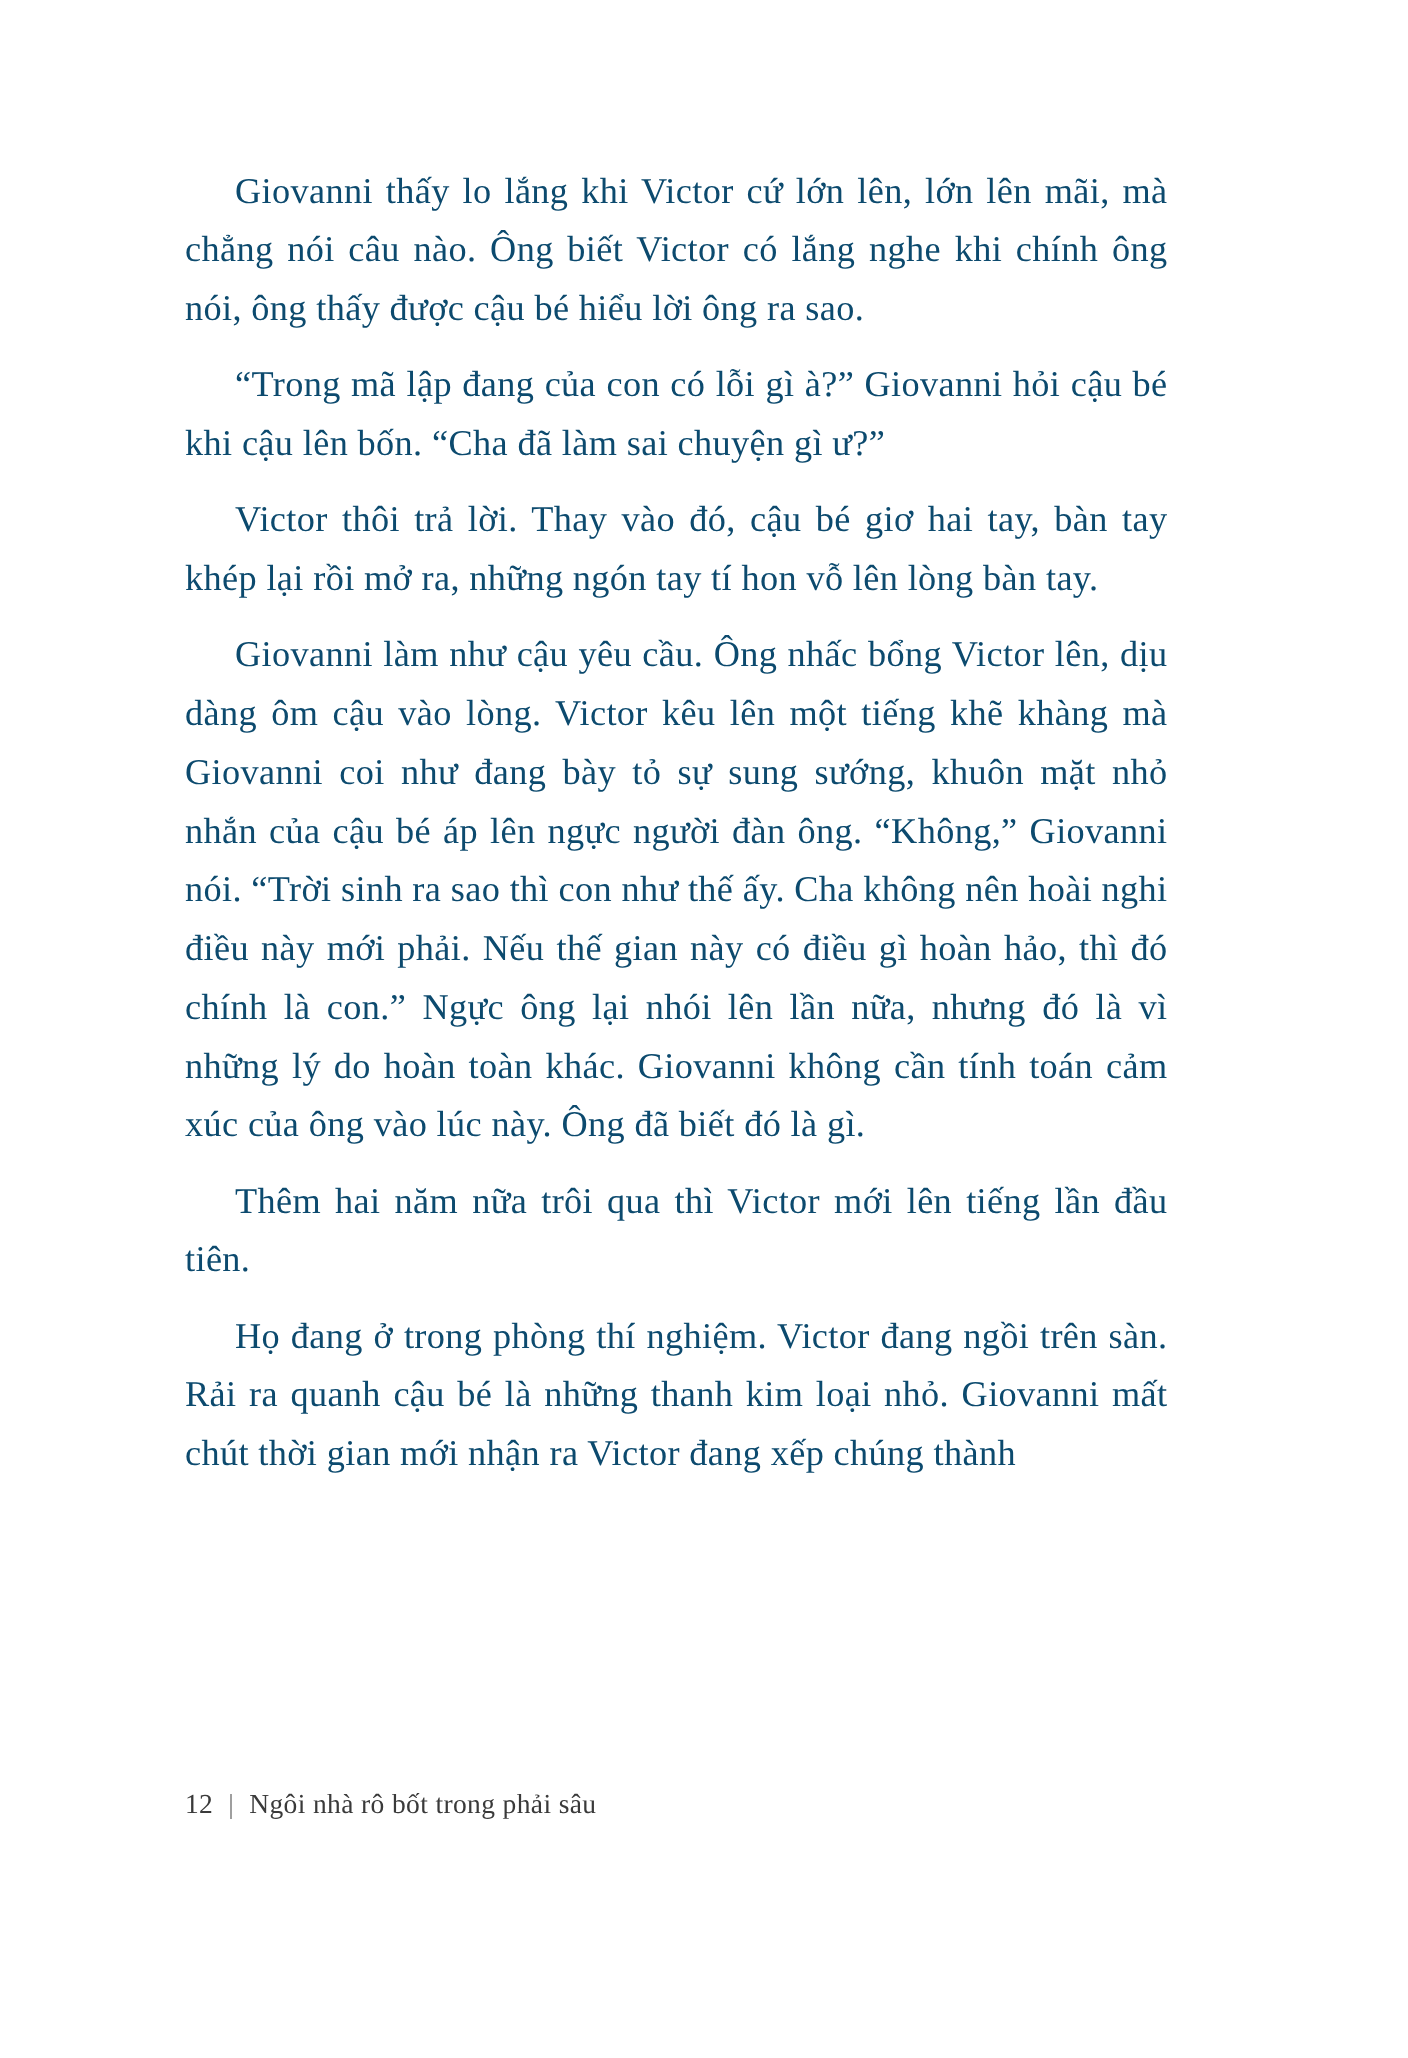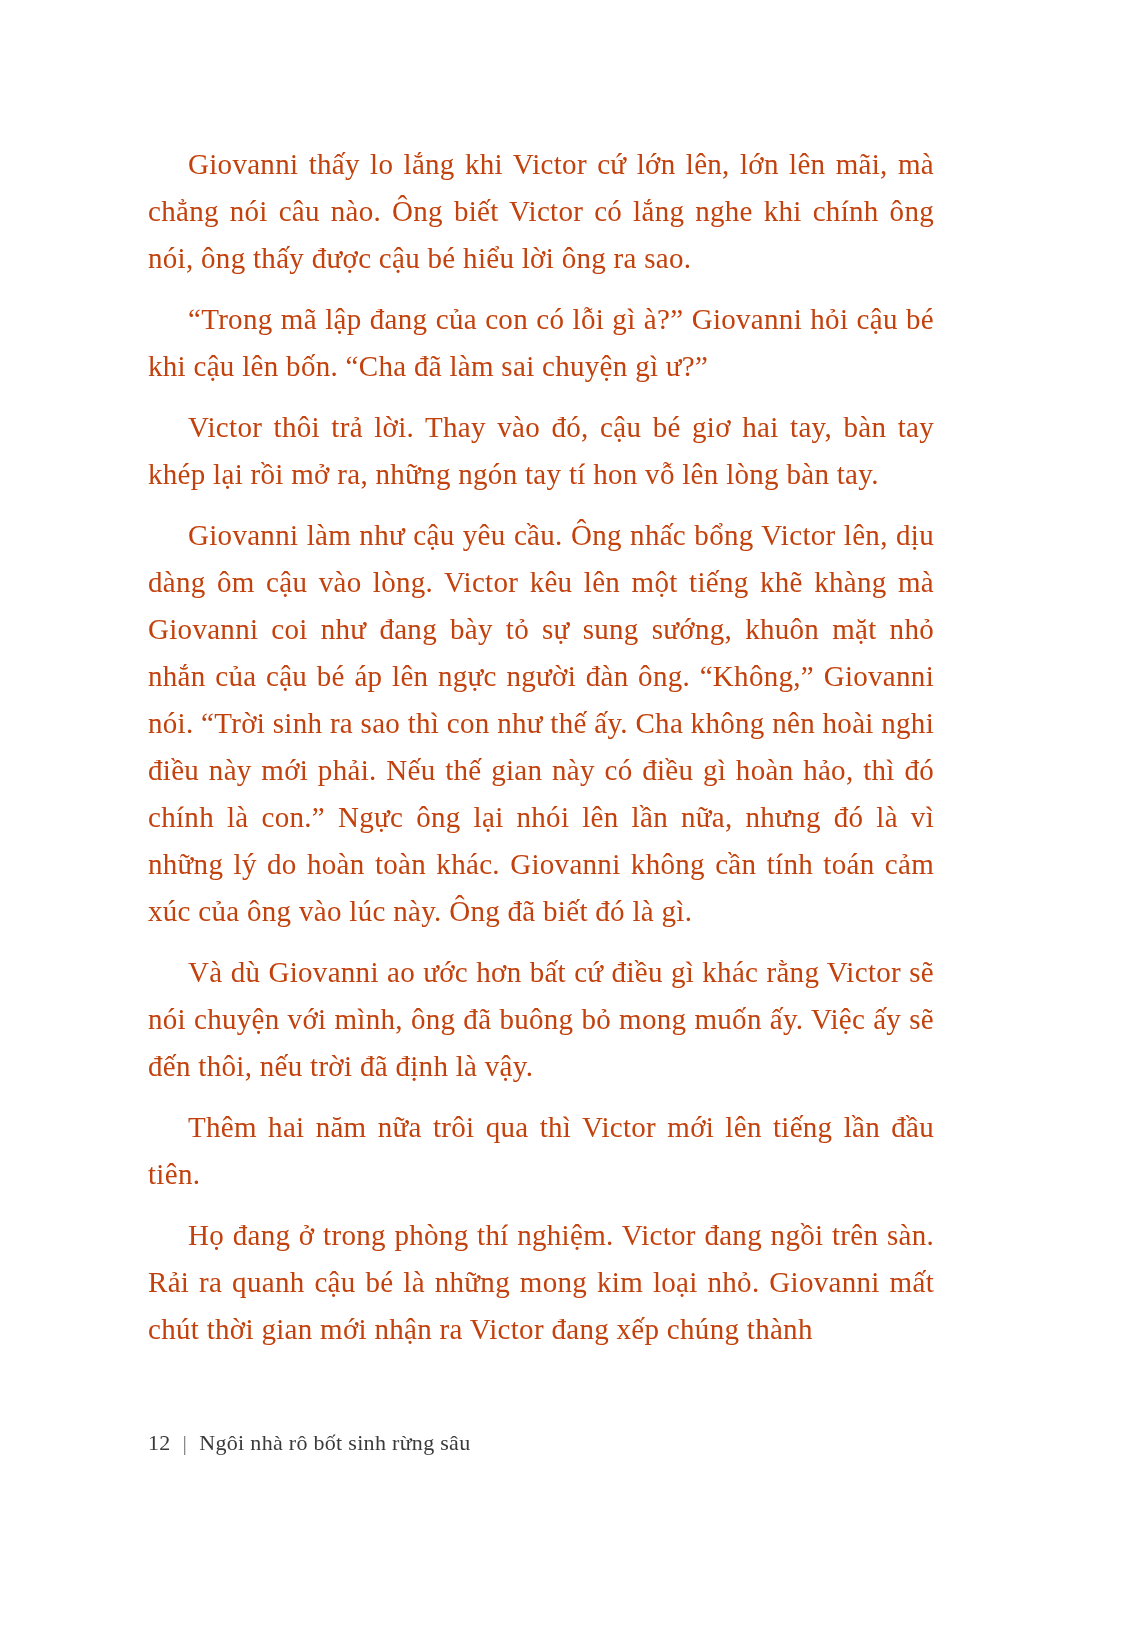--- a/index.html
+++ b/index.html
@@ -15,24 +15,24 @@
     overflow: hidden;
     font-family: "Liberation Serif", serif;
   }
   .content {
     position: absolute;
     top: 128px;
     left: 148px;
     width: 786px;
   }
   .content p {
-    margin: 13px 0 14px 0;
+    margin: 2px 0 14px 0;
     font-size: 29px;
     line-height: 47px;
-    color: #c2410c;
+    color: #0c4a6e;
     text-align: justify;
     text-indent: 40px;
     letter-spacing: 0.3px;
   }
   .content p.italic {
     font-style: italic;
   }
   .footer {
     position: absolute;
     left: 148px;
@@ -50,23 +50,22 @@
 </style>
 </head>
 <body>
 
 <div class="page">
   <div class="content">
     <p>Giovanni thấy lo lắng khi Victor cứ lớn lên, lớn lên mãi, mà chẳng nói câu nào. Ông biết Victor có lắng nghe khi chính ông nói, ông thấy được cậu bé hiểu lời ông ra sao.</p>
     <p>“Trong mã lập đang của con có lỗi gì à?” Giovanni hỏi cậu bé khi cậu lên bốn. “Cha đã làm sai chuyện gì ư?”</p>
     <p>Victor thôi trả lời. Thay vào đó, cậu bé giơ hai tay, bàn tay khép lại rồi mở ra, những ngón tay tí hon vỗ lên lòng bàn tay.</p>
     <p>Giovanni làm như cậu yêu cầu. Ông nhấc bổng Victor lên, dịu dàng ôm cậu vào lòng. Victor kêu lên một tiếng khẽ khàng mà Giovanni coi như đang bày tỏ sự sung sướng, khuôn mặt nhỏ nhắn của cậu bé áp lên ngực người đàn ông. “Không,” Giovanni nói. “Trời sinh ra sao thì con như thế ấy. Cha không nên hoài nghi điều này mới phải. Nếu thế gian này có điều gì hoàn hảo, thì đó chính là con.” Ngực ông lại nhói lên lần nữa, nhưng đó là vì những lý do hoàn toàn khác. Giovanni không cần tính toán cảm xúc của ông vào lúc này. Ông đã biết đó là gì.</p>
-    <p>Và dù Giovanni ao ước hơn bất cứ điều gì khác rằng Victor sẽ nói chuyện với mình, ông đã buông bỏ mong muốn ấy. Việc ấy sẽ đến thôi, nếu trời đã định là vậy.</p>
     <p>Thêm hai năm nữa trôi qua thì Victor mới lên tiếng lần đầu tiên.</p>
-    <p>Họ đang ở trong phòng thí nghiệm. Victor đang ngồi trên sàn. Rải ra quanh cậu bé là những mong kim loại nhỏ. Giovanni mất chút thời gian mới nhận ra Victor đang xếp chúng thành</p>
+    <p>Họ đang ở trong phòng thí nghiệm. Victor đang ngồi trên sàn. Rải ra quanh cậu bé là những thanh kim loại nhỏ. Giovanni mất chút thời gian mới nhận ra Victor đang xếp chúng thành</p>
   </div>
 
   <div class="footer">
     <span>12</span>
     <span class="sep">|</span>
-    <span>Ngôi nhà rô bốt sinh rừng sâu</span>
+    <span>Ngôi nhà rô bốt trong phải sâu</span>
   </div>
 </div>
 
 </body></html>

